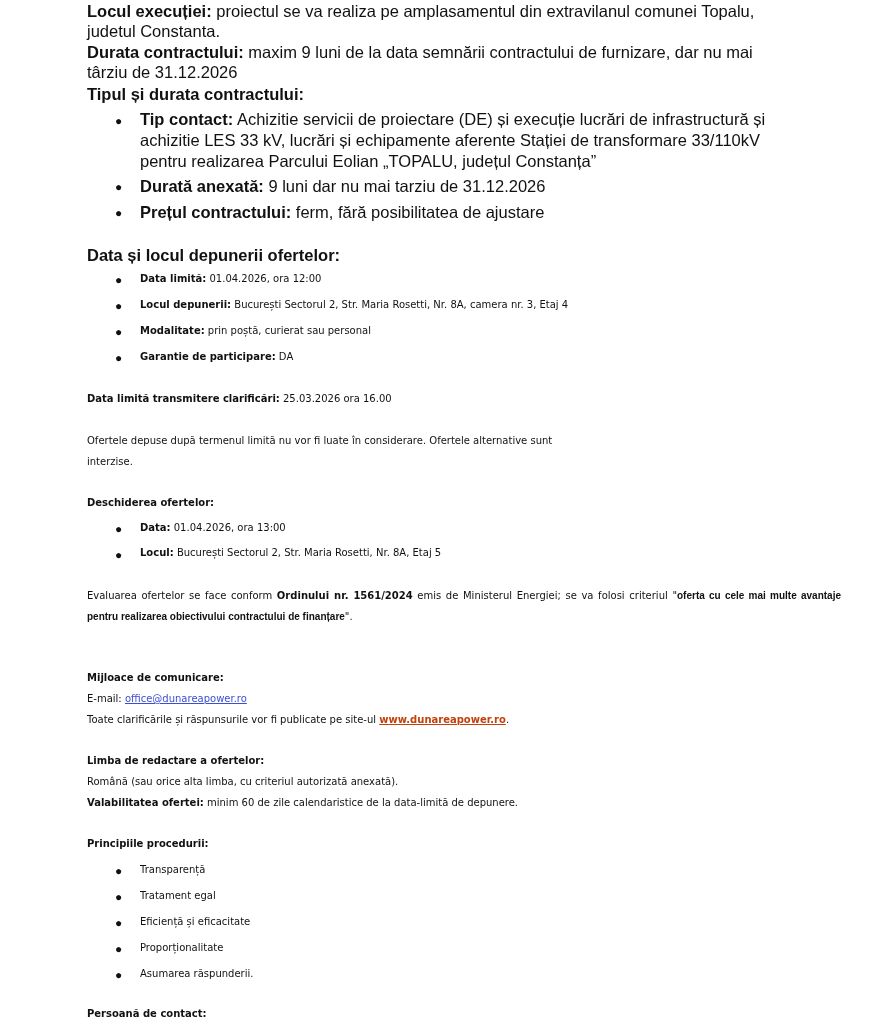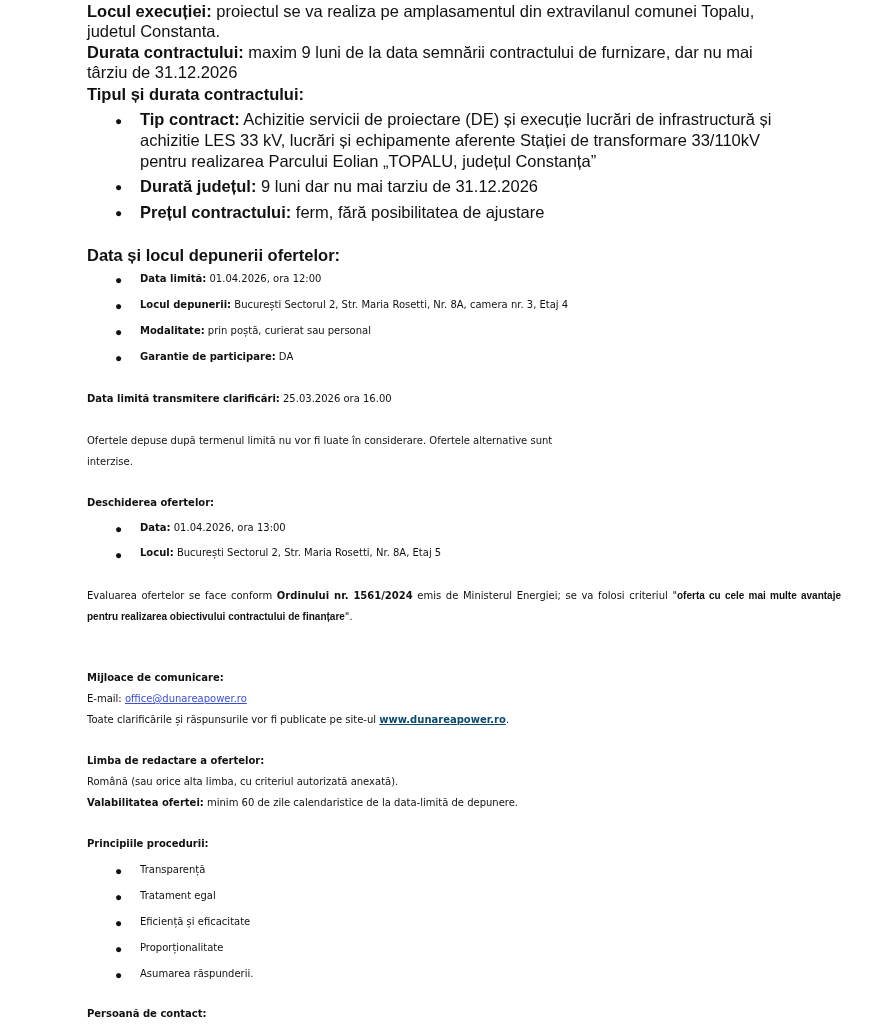--- a/index.html
+++ b/index.html
@@ -6,49 +6,49 @@
   body { width: 884px; height: 1024px; overflow: hidden; position: relative; color: #111; }
   .page { position: absolute; left: 87px; top: 0; width: 756px; }
   .line { position: absolute; left: 0; white-space: nowrap; font-size: 16.5px; line-height: 20px; }
   .ss { font-family: "Liberation Sans", sans-serif; }
   .dv { font-family: "DejaVu Sans", sans-serif; font-size: 10px; }
   b { font-weight: bold; }
   .bullet { position: absolute; left: 28px; font-size: 12px; }
   .li { left: 53px; }
   .justify { white-space: normal; text-align: justify; text-align-last: left; width: 754px; }
   a.link1 { color: #3a4fd6; text-decoration: underline; }
-  a.link2 { color: #0c4a6e; text-decoration: underline; font-weight: bold; }
+  a.link2 { color: #c2410c; text-decoration: underline; font-weight: bold; }
 </style>
 </head>
 <body>
 
 <div class="page">
 
   <div class="line ss" style="top:1px">
     <b class="ss">Locul execuției:</b><span> proiectul se va realiza pe amplasamentul din extravilanul comunei Topalu,</span>
   </div>
   <div class="line ss" style="top:21px">judetul Constanta.</div>
 
   <div class="line ss" style="top:42px">
     <b>Durata contractului:</b><span> maxim 9 luni de la data semnării contractului de furnizare, dar nu mai</span>
   </div>
   <div class="line ss" style="top:62px">târziu de 31.12.2026</div>
 
   <div class="line ss" style="top:84px"><b>Tipul și durata contractului:</b></div>
 
   <span class="bullet" style="top:114px">●</span>
   <div class="line ss li" style="top:109px">
-    <b>Tip contract:</b><span> Achizitie servicii de proiectare (DE) și execuție lucrări de infrastructură și</span>
+    <b>Tip contact:</b><span> Achizitie servicii de proiectare (DE) și execuție lucrări de infrastructură și</span>
   </div>
   <div class="line ss li" style="top:130px">achizitie LES 33 kV, lucrări și echipamente aferente Stației de transformare 33/110kV</div>
   <div class="line ss li" style="top:151px">pentru realizarea Parcului Eolian „TOPALU, județul Constanța”</div>
 
   <span class="bullet" style="top:180px">●</span>
   <div class="line ss li" style="top:176px">
-    <b>Durată județul:</b><span> 9 luni dar nu mai tarziu de 31.12.2026</span>
+    <b>Durată anexată:</b><span> 9 luni dar nu mai tarziu de 31.12.2026</span>
   </div>
 
   <span class="bullet" style="top:206px">●</span>
   <div class="line ss li" style="top:202px">
     <b>Prețul contractului:</b><span> ferm, fără posibilitatea de ajustare</span>
   </div>
 
   <div class="line ss" style="top:245px"><b>Data și locul depunerii ofertelor:</b></div>
 
   <span class="bullet" style="top:273px">●</span>

